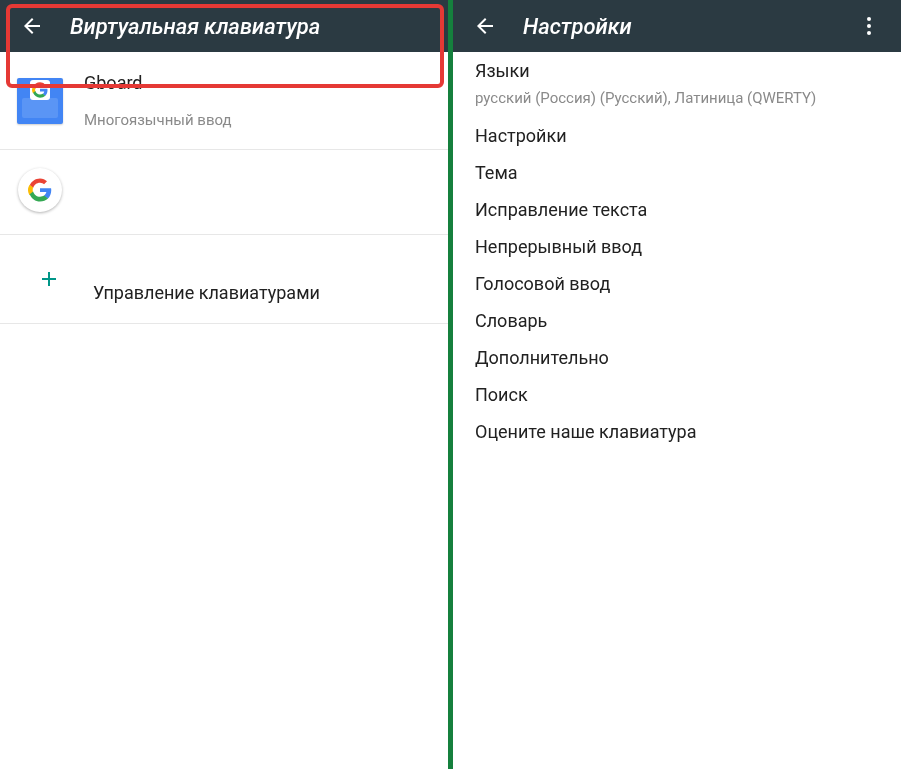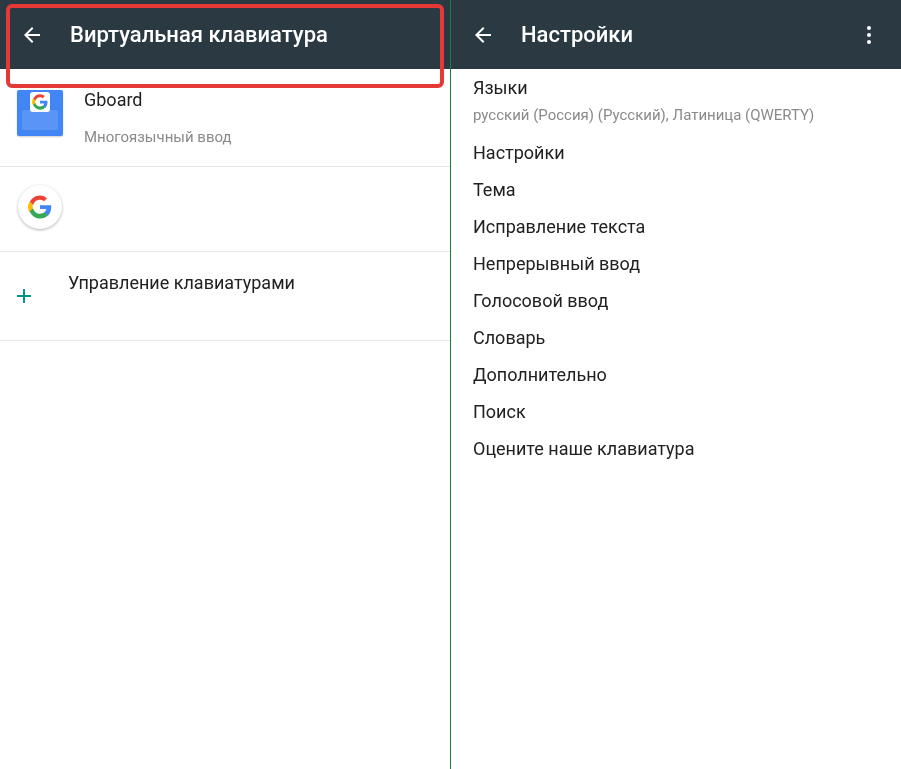--- a/index.html
+++ b/index.html
@@ -11,28 +11,29 @@
     display: flex;
     overflow: hidden;
   }
   .pane {
     flex: 1;
     display: flex;
     flex-direction: column;
     background: #fff;
     position: relative;
   }
-  .pane + .pane { border-left: 1px solid #15803d; }
+  .pane + .pane { border-left: 5px solid #15803d; }
   .appbar {
     background: #2b3a42;
     color: #fff;
-    height: 69px;
+    height: 52px;
     display: flex;
     align-items: center;
     padding: 0 12px;
+    font-style: italic;
   }
   .appbar .back {
     width: 40px; height: 40px;
     display: flex; align-items: center; justify-content: center;
     border-radius: 50%;
     cursor: pointer;
   }
   .appbar .title {
     font-size: 22px;
     font-weight: 500;
@@ -41,39 +42,39 @@
     white-space: nowrap;
   }
   .appbar .overflow {
     width: 40px; height: 40px;
     display: flex; align-items: center; justify-content: center;
     cursor: pointer;
   }
   .list { flex: 1; overflow-y: auto; }
   .row {
     display: flex;
-    align-items: flex-start;
+    align-items: center;
     padding: 16px 20px 20px 16px;
     border-bottom: 1px solid #e7e7e7;
     cursor: pointer;
     min-height: 80px;
   }
   .row-icon {
     width: 48px; height: 48px;
     display: flex; align-items: center; justify-content: center;
     margin-right: 20px;
     flex-shrink: 0;
   }
   .row-texts { display: flex; flex-direction: column; }
   .row-title { font-size: 18px; color: #212121; }
   .row-sub { font-size: 15px; color: #8a8a8a; margin-top: 18px; }
   .plus-row {
     display: flex;
-    align-items: flex-start;
-    padding: 20px 20px 20px 0;
+    align-items: flex-end;
+    padding: 20px 20px 20px 25px;
     border-bottom: 1px solid #e7e7e7;
     cursor: pointer;
   }
   .plus-row .row-icon { margin-right: 20px; }
   .plus-row .row-title { font-size: 18px; color: #212121; }
   .highlight {
     position: absolute;
     border: 4px solid #e53935;
     border-radius: 6px;
     pointer-events: none;

